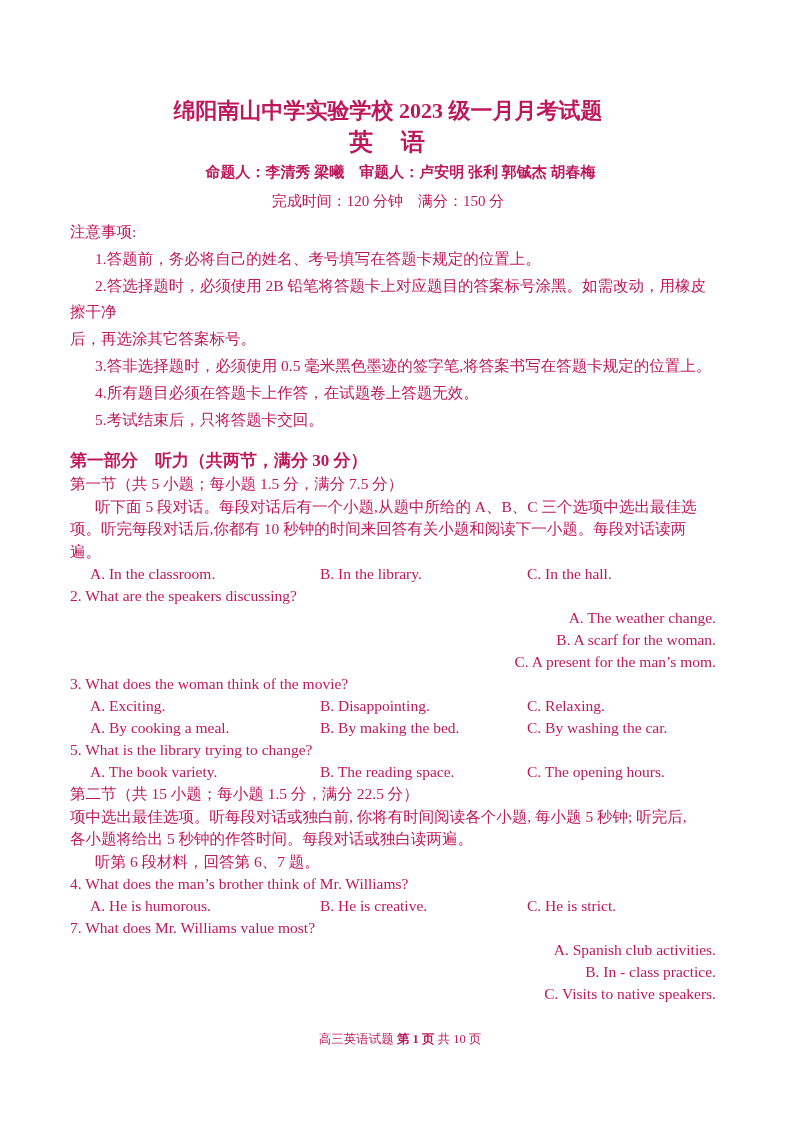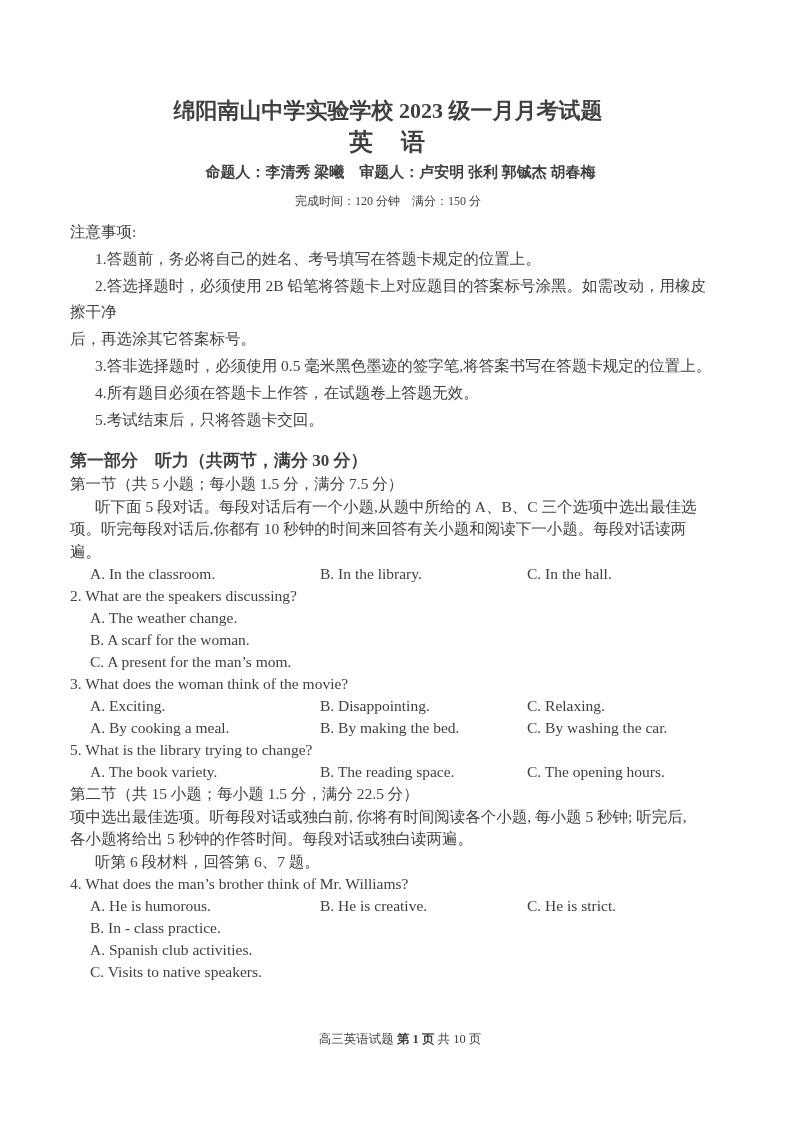--- a/index.html
+++ b/index.html
@@ -1,44 +1,44 @@
 <!DOCTYPE html>
 <html><head>
 <meta charset="utf-8">
 <style>
   html, body { margin: 0; padding: 0; background: #ffffff; }
   .page {
     position: relative;
     width: 776px;
     height: 1123px;
     background: #ffffff;
-    color: #404040;
+    color: #be185d;
     font-family: "Liberation Serif", "DejaVu Serif", serif;
     overflow: hidden;
   }
   .hdr { padding-top: 97px; text-align: center; }
   .title   { font-size: 22px; font-weight: bold; line-height: 28px; }
   .subject { font-size: 24px; font-weight: bold; line-height: 30px; margin-top: 2px; letter-spacing: 2px; }
   .authors { font-size: 15px; font-weight: bold; line-height: 22px; margin-top: 4px; padding-left: 25px; }
-  .examinfo{ font-size: 12px; line-height: 21px; margin-top: 8px; }
+  .examinfo{ font-size: 15px; line-height: 21px; margin-top: 8px; }
 
   .content { margin: 7px 60px 0 70px; font-size: 15.5px; }
 
   .nline { line-height: 26.8px; }           
   .ind   { text-indent: 25px; }             
 
   .ph    { font-size: 17px; font-weight: bold; line-height: 24px; margin-top: 16px; }
   .sline { line-height: 22.5px; }           
   .qline { line-height: 22px; }             
 
   .orow  { display: flex; padding-left: 20px; }
   .orow .o1 { width: 230px; }
   .orow .o2 { width: 207px; }
   .orow .o3 { flex: 1; }
-  .ostack   { padding-left: 20px; }
+  .ostack   { padding-left: 20px; text-align: right; }
 
   .footer {
     position: absolute;
     left: 12px; top: 1031px;
     width: 100%;
     text-align: center;
     font-size: 12.5px;
     line-height: 16px;
   }
   .fb { font-weight: bold; }
@@ -107,22 +107,23 @@
     <div class="sline">各小题将给出 5 秒钟的作答时间。每段对话或独白读两遍。</div>
     <div class="qline ind">听第 6 段材料，回答第 6、7 题。</div>
 
     <div class="qline">4. What does the man’s brother think of Mr. Williams?</div>
     <div class="qline orow">
       <span class="o1">A. He is humorous.</span>
       <span class="o2">B. He is creative.</span>
       <span class="o3">C. He is strict.</span>
     </div>
 
+    <div class="qline">7. What does Mr. Williams value most?</div>
+    <div class="qline ostack">A. Spanish club activities.</div>
     <div class="qline ostack">B. In - class practice.</div>
-    <div class="qline ostack">A. Spanish club activities.</div>
     <div class="qline ostack">C. Visits to native speakers.</div>
 
   </div>
 
   <div class="footer">
     <span>高三英语试题</span>
     <span class="fb">第 1 页</span>
     <span>共 10 页</span>
   </div>
 

